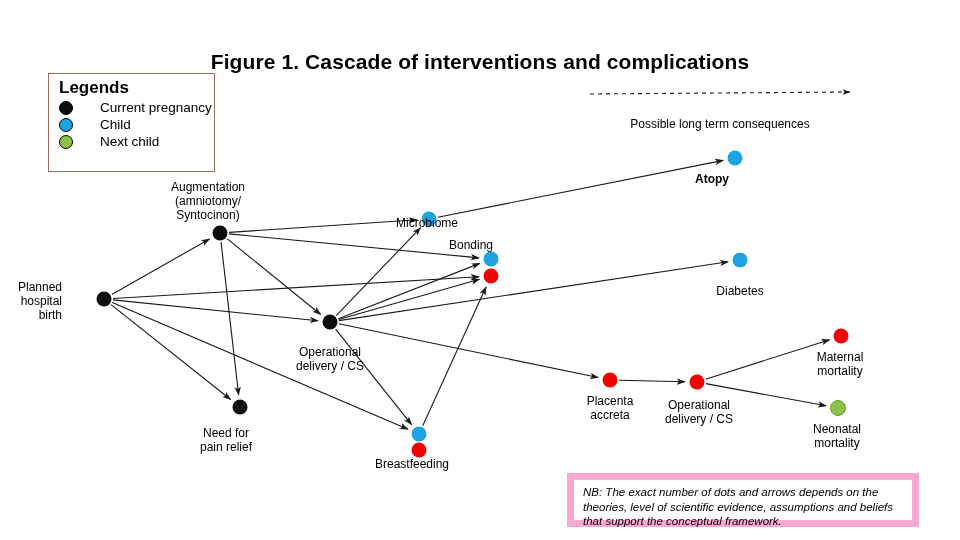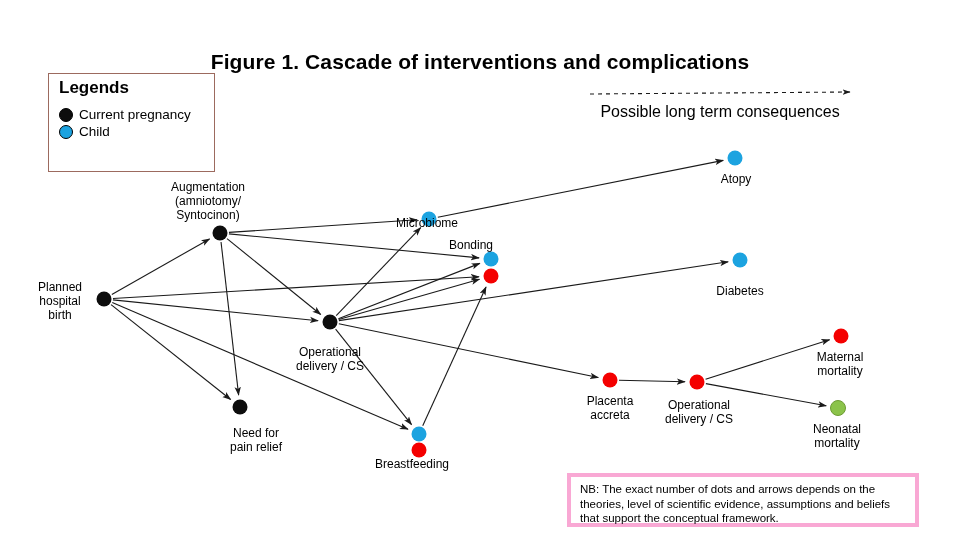--- a/index.html
+++ b/index.html
@@ -22,51 +22,52 @@
   }
 
   
   #legend-box{
     position:absolute;left:48px;top:73px;width:167px;height:99px;
     border:1.5px solid #9c6a5e;
     background:#ffffff;
     box-sizing:border-box;
     padding:4px 0 0 10px;
   }
-  #legend-title{font-size:17px;font-weight:bold;line-height:20px;margin-bottom:8px;}
-  .legend-row{display:flex;align-items:center;height:17px;}
+  #legend-title{font-size:17px;font-weight:bold;line-height:20px;margin-bottom:1px;}
+  .legend-row{display:flex;align-items:center;height:17px;gap:21px;}
   .legend-dot{
     width:12px;height:12px;border-radius:50%;
     border:1px solid #000;
     flex:0 0 auto;margin-right:6px;
   }
   .legend-label{font-size:13.5px;line-height:15px;white-space:nowrap;}
 
   
   #nb-box{
     position:absolute;left:567px;top:473px;width:352px;height:54px;
-    border:4px solid #f9a8d4;background:#fff;box-sizing:border-box;
+    border:7px solid #f9a8d4;background:#fff;box-sizing:border-box;
     padding:5px 8px 0 9px;
+    font-style:italic;
   }
   #nb-text{font-size:11.5px;line-height:14.5px;}
 
   
   #graph{position:absolute;left:0;top:0;width:960px;height:540px;}
 
   .node-label{
     position:absolute;
     font-size:12px;line-height:14px;
     text-align:center;
     white-space:pre-line;
     transform:translateX(-50%);
   }
   #dashed-caption{
-    position:absolute;left:720px;top:103px;
+    position:absolute;left:720px;top:117px;
     transform:translateX(-50%);
-    font-size:16px;white-space:nowrap;
+    font-size:12px;white-space:nowrap;
   }
 </style>
 </head>
 <body>
 
 <div id="figure-root">
 
   <div id="figure-title">Figure 1. Cascade of interventions and complications</div>
 
   <svg id="graph" viewBox="0 0 960 540" xmlns="http://www.w3.org/2000/svg">
@@ -118,34 +119,34 @@
         <circle cx="610" cy="380" r="7.5" fill="#f40000"></circle>
         <circle cx="697" cy="382" r="7.5" fill="#f40000"></circle>
         <circle cx="841" cy="336" r="7.5" fill="#f40000"></circle>
         <circle cx="838" cy="408" r="7.5" fill="#8bc34a" stroke="#6d9b33" stroke-width="1"></circle>
       </g>
   </svg>
 
   <div id="dashed-caption">Possible long term consequences</div>
 
   <div id="label-layer">
-      <div class="node-label" style="left: 60px; top: 280px;">Planned
+      <div class="node-label" style="left: 40px; top: 280px; text-align: right;">Planned
 hospital
 birth</div>
       <div class="node-label" style="left: 208px; top: 180px;">Augmentation
 (amniotomy/
 Syntocinon)</div>
       <div class="node-label" style="left: 330px; top: 345px;">Operational
 delivery / CS</div>
-      <div class="node-label" style="left: 256px; top: 426px;">Need for
+      <div class="node-label" style="left: 226px; top: 426px;">Need for
 pain relief</div>
       <div class="node-label" style="left: 427px; top: 216px;">Microbiome</div>
       <div class="node-label" style="left: 471px; top: 238px;">Bonding</div>
       <div class="node-label" style="left: 412px; top: 457px;">Breastfeeding</div>
-      <div class="node-label" style="left: 736px; top: 172px;">Atopy</div>
+      <div class="node-label" style="left: 712px; top: 172px; font-weight: bold;">Atopy</div>
       <div class="node-label" style="left: 740px; top: 284px;">Diabetes</div>
       <div class="node-label" style="left: 610px; top: 394px;">Placenta
 accreta</div>
       <div class="node-label" style="left: 699px; top: 398px;">Operational
 delivery / CS</div>
       <div class="node-label" style="left: 840px; top: 350px;">Maternal
 mortality</div>
       <div class="node-label" style="left: 837px; top: 422px;">Neonatal
 mortality</div>
     </div>
@@ -154,20 +155,24 @@
     <div id="legend-title">Legends</div>
     <div id="legend-items">
         <div class="legend-row">
           <span class="legend-dot" style="background: rgb(13, 13, 13);"></span>
           <span class="legend-label">Current pregnancy</span>
         </div>
         <div class="legend-row">
           <span class="legend-dot" style="background: rgb(28, 163, 224);"></span>
           <span class="legend-label">Child</span>
         </div>
+        <div class="legend-row">
+          <span class="legend-dot" style="background: rgb(139, 195, 74);"></span>
+          <span class="legend-label">Next child</span>
+        </div>
       </div>
   </div>
 
   <div id="nb-box">
     <div id="nb-text">NB: The exact number of dots and arrows depends on the theories, level of scientific evidence, assumptions and beliefs that support the conceptual framework.</div>
   </div>
 
 </div>
 
 </body></html>

